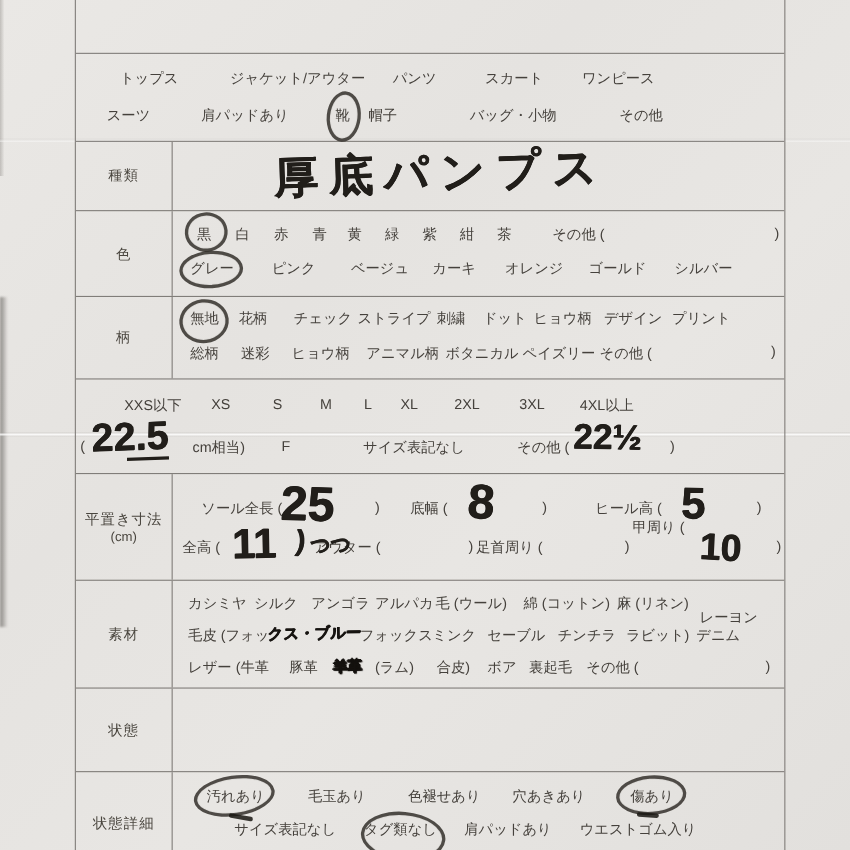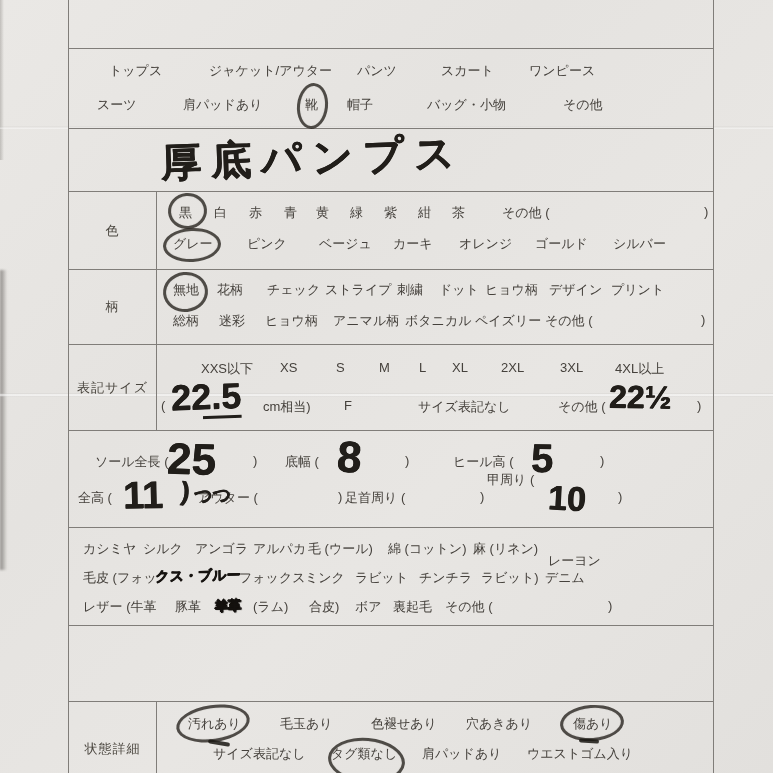--- a/index.html
+++ b/index.html
@@ -60,27 +60,28 @@
         <span class="o" style="left:140px;top:13px"><span>ジャケット/アウター</span></span>
         <span class="o" style="left:288px;top:13px"><span>パンツ</span></span>
         <span class="o" style="left:372px;top:13px"><span>スカート</span></span>
         <span class="o" style="left:460px;top:13px"><span>ワンピース</span></span>
         <span class="o" style="left:28px;top:47px"><span>スーツ</span></span>
         <span class="o" style="left:114px;top:47px"><span>肩パッドあり</span></span>
         <span class="o" style="left:236px;top:47px">
           <span>靴</span>
           <i class="ring" style="top:-13px;bottom:-15px;left:-8px;right:-10px;transform:rotate(6deg)"></i>
         </span>
-        <span class="o" style="left:278px;top:47px"><span>帽子</span></span>
+        <span class="o" style="left:266px;top:47px"><span>帽子</span></span>
         <span class="o" style="left:358px;top:47px"><span>バッグ・小物</span></span>
         <span class="o" style="left:494px;top:47px"><span>その他</span></span>
       </div>
     </div>
 
     <div class="row" style="height:62px">
+      <div class="rl">種類</div>
       <div class="rc">
         <span class="hand kind-hand" style="left:92px;top:8px">厚底パンプス</span>
       </div>
     </div>
 
     <div class="row" style="height:77px">
       <div class="rl">色</div>
       <div class="rc">
         <span class="o" style="left:22px;top:12px">
           <span>黒</span>
@@ -129,21 +130,20 @@
         <span class="o" style="left:108px;top:42px"><span>ヒョウ柄</span></span>
         <span class="o" style="left:176px;top:42px"><span>アニマル柄</span></span>
         <span class="o" style="left:248px;top:42px"><span>ボタニカル</span></span>
         <span class="o" style="left:318px;top:42px"><span>ペイズリー</span></span>
         <span class="o" style="left:388px;top:42px"><span>その他 (</span></span>
         <span class="o" style="left:544px;top:42px"><span>)</span></span>
       </div>
     </div>
 
     <div class="row" style="height:85px">
-      <div class="rl">表記サイズ</div>
       <div class="rc">
         <span class="o" style="left:44px;top:15px"><span>XXS以下</span></span>
         <span class="o" style="left:123px;top:15px"><span>XS</span></span>
         <span class="o" style="left:179px;top:15px"><span>S</span></span>
         <span class="o" style="left:222px;top:15px"><span>M</span></span>
         <span class="o" style="left:262px;top:15px"><span>L</span></span>
         <span class="o" style="left:295px;top:15px"><span>XL</span></span>
         <span class="o" style="left:344px;top:15px"><span>2XL</span></span>
         <span class="o" style="left:403px;top:15px"><span>3XL</span></span>
         <span class="o" style="left:458px;top:15px"><span>4XL以上</span></span>
@@ -152,20 +152,24 @@
         <span class="o" style="left:106px;top:53px"><span>cm相当)</span></span>
         <span class="o" style="left:187px;top:53px"><span>F</span></span>
         <span class="o" style="left:261px;top:53px"><span>サイズ表記なし</span></span>
         <span class="o" style="left:401px;top:53px"><span>その他 (</span></span>
         <span class="hand hn" style="left:452px;top:36px;font-size:32px;transform:rotate(1deg)">22½</span>
         <span class="o" style="left:540px;top:53px"><span>)</span></span>
       </div>
     </div>
 
     <div class="row" style="height:96px">
+      <div class="rl">
+        <span>平置き寸法</span>
+        <span class="sub">(cm)</span>
+      </div>
       <div class="rc">
         <span class="o" style="left:26px;top:22px"><span>ソール全長 (</span></span>
         <span class="hand hn" style="left:98px;top:6px;font-size:44px;transform:rotate(2deg)">25</span>
         <span class="o" style="left:184px;top:22px"><span>)</span></span>
         <span class="o" style="left:216px;top:22px"><span>底幅 (</span></span>
         <span class="hand hn" style="left:268px;top:4px;font-size:44px;transform:rotate(4deg)">8</span>
         <span class="o" style="left:336px;top:22px"><span>)</span></span>
         <span class="o" style="left:384px;top:22px"><span>ヒール高 (</span></span>
         <span class="hand hn" style="left:462px;top:7px;font-size:40px;transform:rotate(1deg)">5</span>
         <span class="o" style="left:531px;top:22px"><span>)</span></span>
@@ -180,52 +184,54 @@
         <span class="o" style="left:269px;top:58px"><span>)</span></span>
         <span class="o" style="left:276px;top:58px"><span>足首周り (</span></span>
         <span class="o" style="left:411px;top:58px"><span>)</span></span>
         <span class="o" style="left:418px;top:40px"><span>甲周り (</span></span>
         <span class="hand hn" style="left:479px;top:50px;font-size:34px;transform:rotate(3deg)">10</span>
         <span class="o" style="left:549px;top:58px"><span>)</span></span>
       </div>
     </div>
 
     <div class="row" style="height:97px">
+      <div class="rl">素材</div>
       <div class="rc">
         <span class="o" style="left:14px;top:12px"><span>カシミヤ</span></span>
         <span class="o" style="left:74px;top:12px"><span>シルク</span></span>
         <span class="o" style="left:126px;top:12px"><span>アンゴラ</span></span>
         <span class="o" style="left:184px;top:12px"><span>アルパカ</span></span>
         <span class="o" style="left:239px;top:12px"><span>毛 (ウール)</span></span>
         <span class="o" style="left:319px;top:12px"><span>綿 (コットン)</span></span>
         <span class="o" style="left:404px;top:12px"><span>麻 (リネン)</span></span>
         <span class="o" style="left:479px;top:24px"><span>レーヨン</span></span>
 
         <span class="o" style="left:14px;top:41px"><span>毛皮 (フォッ</span></span>
         <span class="o overtrace" style="left:86px;top:39px;font-size:14px;transform:rotate(-1deg)">クス・ブルー</span>
         <span class="o" style="left:170px;top:41px"><span>フォックス</span></span>
         <span class="o" style="left:236px;top:41px"><span>ミンク</span></span>
-        <span class="o" style="left:286px;top:41px"><span>ラビット</span></span>
+        <span class="o" style="left:286px;top:41px"><span>セーブル</span></span>
         <span class="o" style="left:350px;top:41px"><span>チンチラ</span></span>
         <span class="o" style="left:412px;top:41px"><span>ラビット)</span></span>
         <span class="o" style="left:476px;top:41px"><span>デニム</span></span>
 
         <span class="o" style="left:14px;top:70px"><span>レザー (牛革</span></span>
         <span class="o" style="left:106px;top:70px"><span>豚革</span></span>
         <span class="o scribble" style="left:146px;top:69px;transform:rotate(-2deg)">羊革</span>
         <span class="o" style="left:184px;top:70px"><span>(ラム)</span></span>
         <span class="o" style="left:240px;top:70px"><span>合皮)</span></span>
         <span class="o" style="left:286px;top:70px"><span>ボア</span></span>
         <span class="o" style="left:324px;top:70px"><span>裏起毛</span></span>
         <span class="o" style="left:376px;top:70px"><span>その他 (</span></span>
         <span class="o" style="left:539px;top:70px"><span>)</span></span>
       </div>
     </div>
 
     <div class="row" style="height:75px">
+      <div class="rl">状態</div>
     </div>
 
     <div class="row" style="height:120px;border-bottom:none">
       <div class="rl" style="justify-content:flex-start;padding-top:38px">状態詳細</div>
       <div class="rc">
         <span class="o" style="left:31px;top:13px">
           <span>汚れあり</span>
           <i class="ring" style="top:-10px;bottom:-9px;left:-12px;right:-9px;transform:rotate(-8deg)"></i>
           <span class="tail" style="left:20px;bottom:-12px;width:22px;transform:rotate(10deg)"></span>
         </span>

